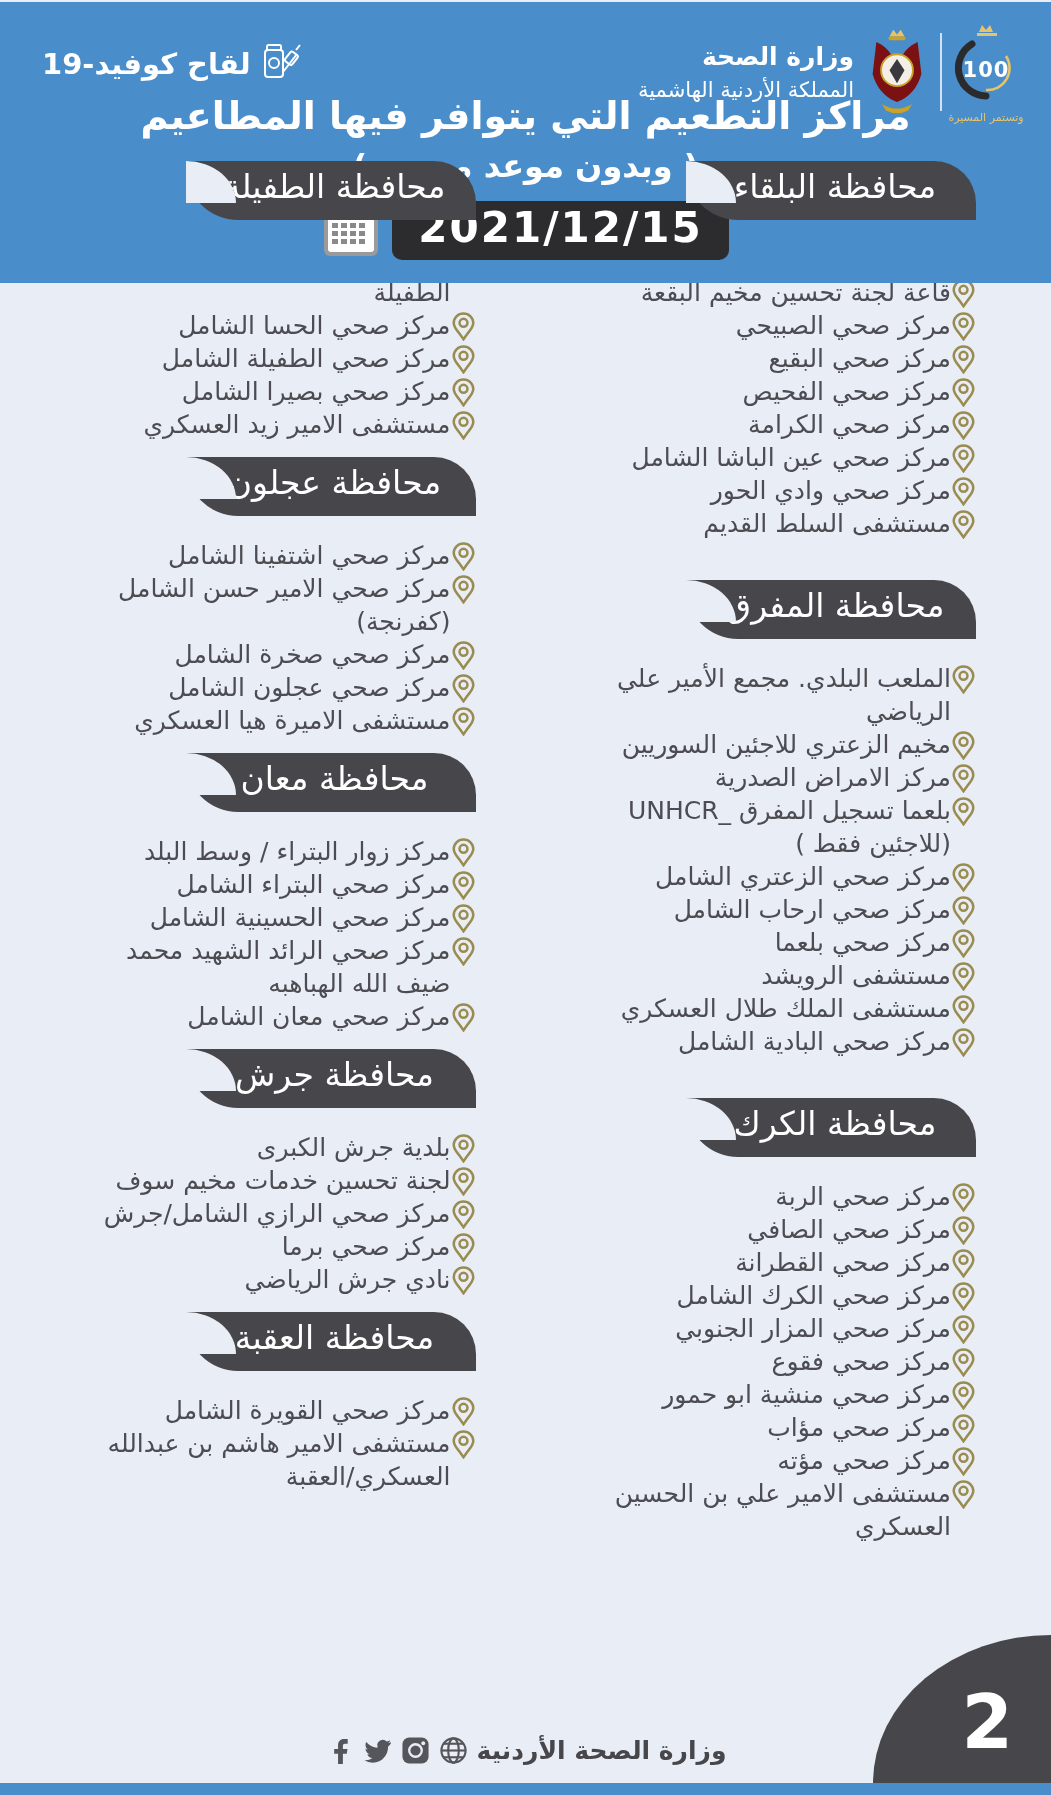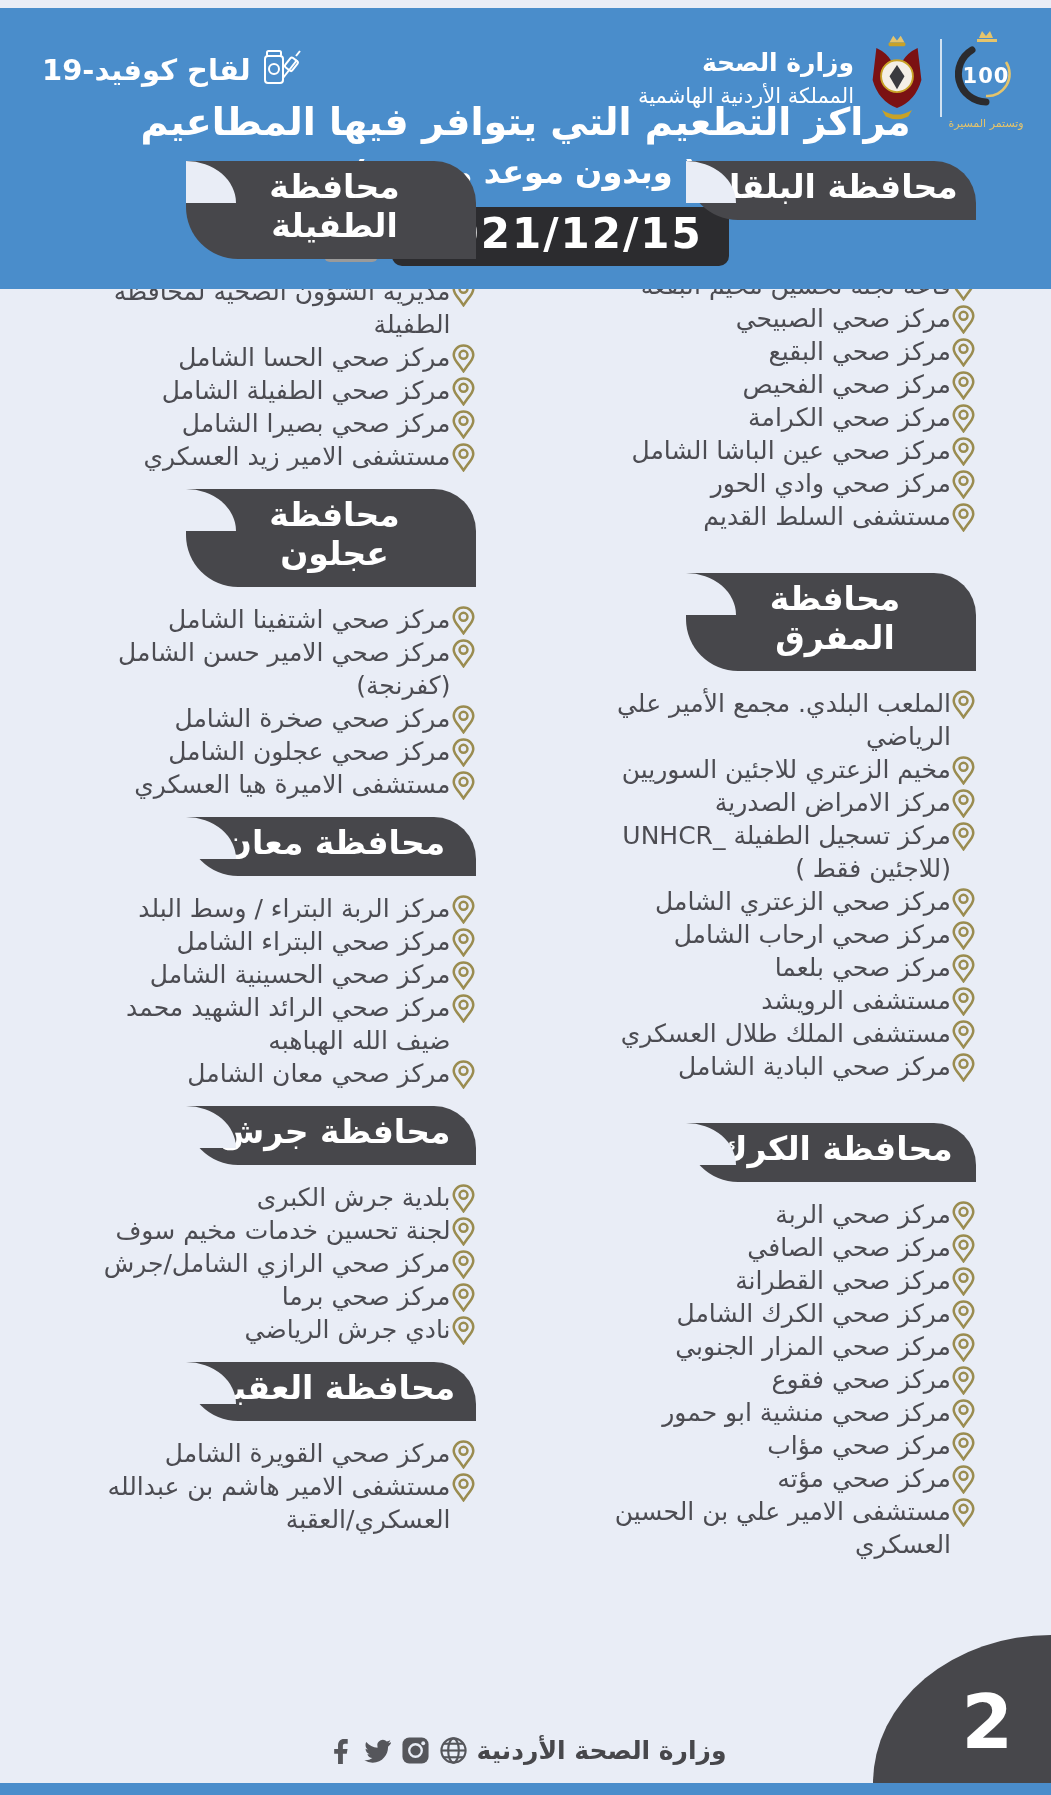--- a/index.html
+++ b/index.html
@@ -13,21 +13,21 @@
   *{box-sizing:border-box;}
   html,body{margin:0;padding:0;}
   body{font-family:"DejaVu Sans",sans-serif;background:#cfd4e0;}
   .page{
     position:relative;width:1051px;height:1795px;margin:0 auto;
     background:var(--bg);direction:rtl;overflow:hidden;
   }
 
   
   .header{
-    position:absolute;top:8px;left:0;right:0;height:281px;
+    position:absolute;top:2px;left:0;right:0;height:281px;
     background:var(--blue);color:#fff;
   }
   .covid-label{
     position:absolute;top:36px;left:42px;
     display:flex;flex-direction:row;align-items:center;gap:10px;
     font-size:29px;font-weight:bold;white-space:nowrap;
   }
   .covid-label svg{width:40px;height:44px;}
   .brand{
     position:absolute;top:20px;right:34px;
@@ -66,24 +66,24 @@
 
   
   .columns{
     display:grid;grid-template-columns:1fr 1fr;gap:0 100px;
     padding:34px 75px 0 75px;
   }
   .section + .section{margin-top:16px;}
   .col:first-child .section + .section{margin-top:40px;}
   .ribbon{
     position:relative;width:290px;background:var(--dark);color:#fff;
-    font-size:33px;font-weight:bold;text-align:center;
+    font-size:33px;font-weight:normal;text-align:center;
     padding:6px 18px 14px 26px;
     border-radius:0 42px 0 52px;
-    margin-bottom:16px;
+    margin-bottom:23px;
   }
   .ribbon::before{ 
     content:"";position:absolute;top:0;left:0;
     width:50px;height:42px;background:var(--bg);
     border-top-right-radius:100% 100%;
   }
   .list{display:flex;flex-direction:column;}
   .item{
     display:flex;align-items:flex-start;
     color:var(--text);font-size:25px;line-height:33px;
@@ -310,21 +310,21 @@
               </span>
               <span class="item-text">مركز الامراض الصدرية</span>
             </div>
             <div class="item">
               <span class="pin">
                 <svg viewBox="0 0 24 30">
                   <path d="M12 1.6C6.2 1.6 1.9 6 1.9 11.5c0 4.2 2.9 7.3 5.9 10.7L12 28.2l4.2-6c3-3.4 5.9-6.5 5.9-10.7C22.1 6 17.8 1.6 12 1.6Z" fill="none" stroke="#9A8C50" stroke-width="2.6"></path>
                   <circle cx="12" cy="11.2" r="4.1" fill="none" stroke="#9A8C50" stroke-width="2.6"></circle>
                 </svg>
               </span>
-              <span class="item-text">مركز تسجيل الطفيلة _UNHCR  (للاجئين فقط )</span>
+              <span class="item-text">بلعما تسجيل المفرق _UNHCR  (للاجئين فقط )</span>
             </div>
             <div class="item">
               <span class="pin">
                 <svg viewBox="0 0 24 30">
                   <path d="M12 1.6C6.2 1.6 1.9 6 1.9 11.5c0 4.2 2.9 7.3 5.9 10.7L12 28.2l4.2-6c3-3.4 5.9-6.5 5.9-10.7C22.1 6 17.8 1.6 12 1.6Z" fill="none" stroke="#9A8C50" stroke-width="2.6"></path>
                   <circle cx="12" cy="11.2" r="4.1" fill="none" stroke="#9A8C50" stroke-width="2.6"></circle>
                 </svg>
               </span>
               <span class="item-text">مركز صحي الزعتري الشامل</span>
             </div>
@@ -575,21 +575,21 @@
         <section class="section">
           <div class="ribbon"><span>محافظة معان</span></div>
           <div class="list">
             <div class="item">
               <span class="pin">
                 <svg viewBox="0 0 24 30">
                   <path d="M12 1.6C6.2 1.6 1.9 6 1.9 11.5c0 4.2 2.9 7.3 5.9 10.7L12 28.2l4.2-6c3-3.4 5.9-6.5 5.9-10.7C22.1 6 17.8 1.6 12 1.6Z" fill="none" stroke="#9A8C50" stroke-width="2.6"></path>
                   <circle cx="12" cy="11.2" r="4.1" fill="none" stroke="#9A8C50" stroke-width="2.6"></circle>
                 </svg>
               </span>
-              <span class="item-text">مركز الربة البتراء / وسط البلد</span>
+              <span class="item-text">مركز زوار البتراء / وسط البلد</span>
             </div>
             <div class="item">
               <span class="pin">
                 <svg viewBox="0 0 24 30">
                   <path d="M12 1.6C6.2 1.6 1.9 6 1.9 11.5c0 4.2 2.9 7.3 5.9 10.7L12 28.2l4.2-6c3-3.4 5.9-6.5 5.9-10.7C22.1 6 17.8 1.6 12 1.6Z" fill="none" stroke="#9A8C50" stroke-width="2.6"></path>
                   <circle cx="12" cy="11.2" r="4.1" fill="none" stroke="#9A8C50" stroke-width="2.6"></circle>
                 </svg>
               </span>
               <span class="item-text">مركز صحي البتراء الشامل</span>
             </div>

